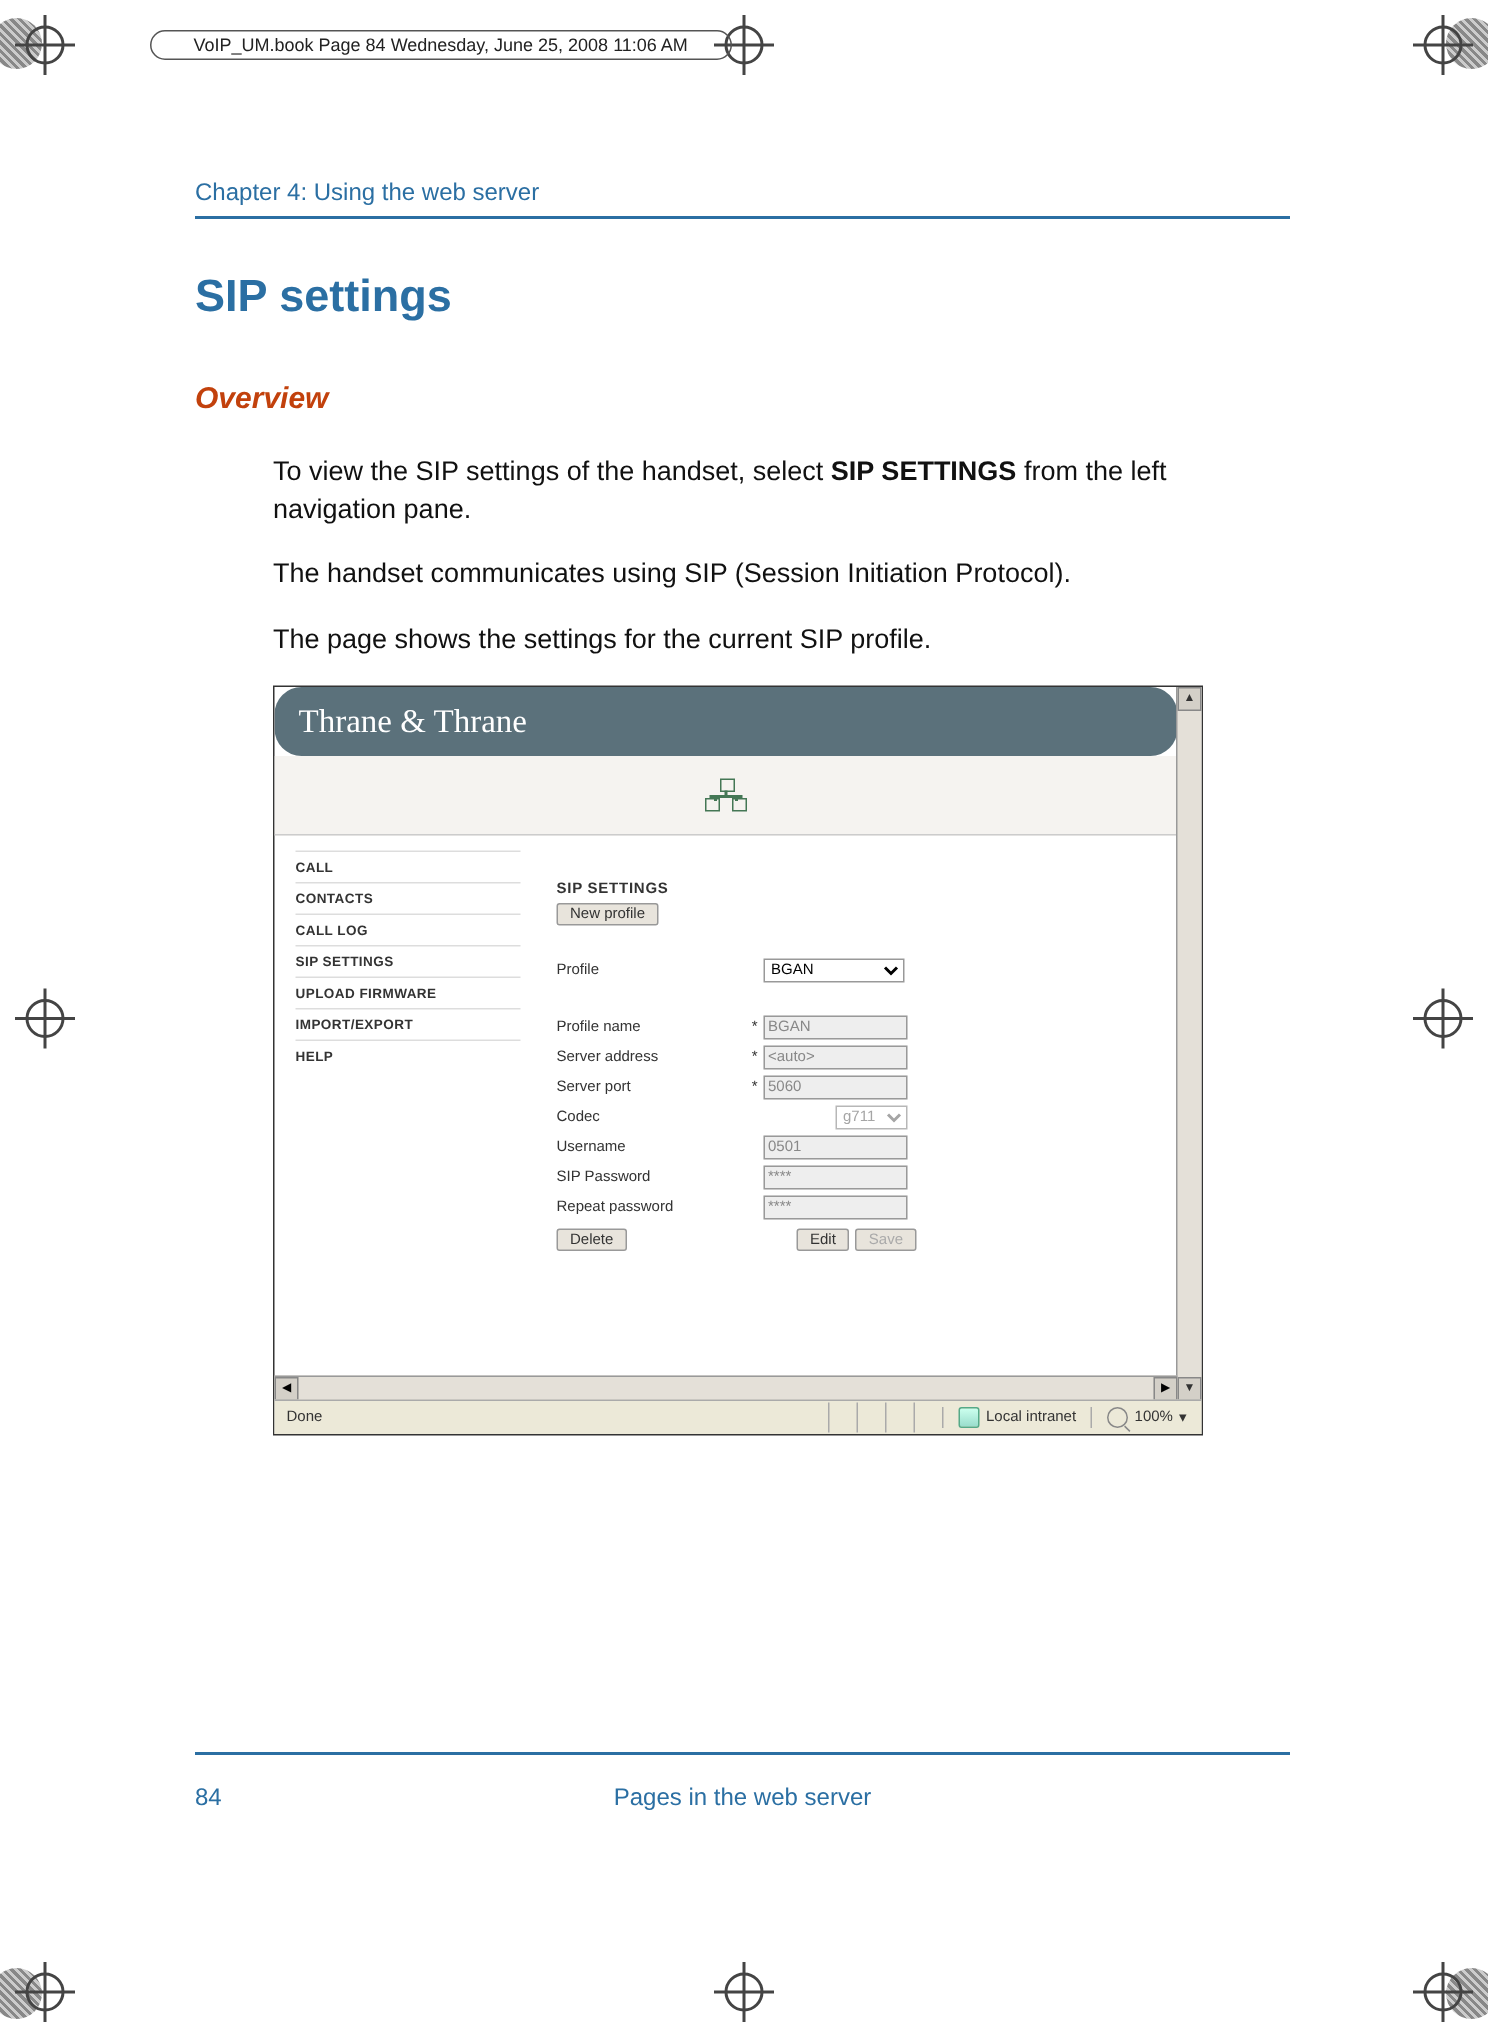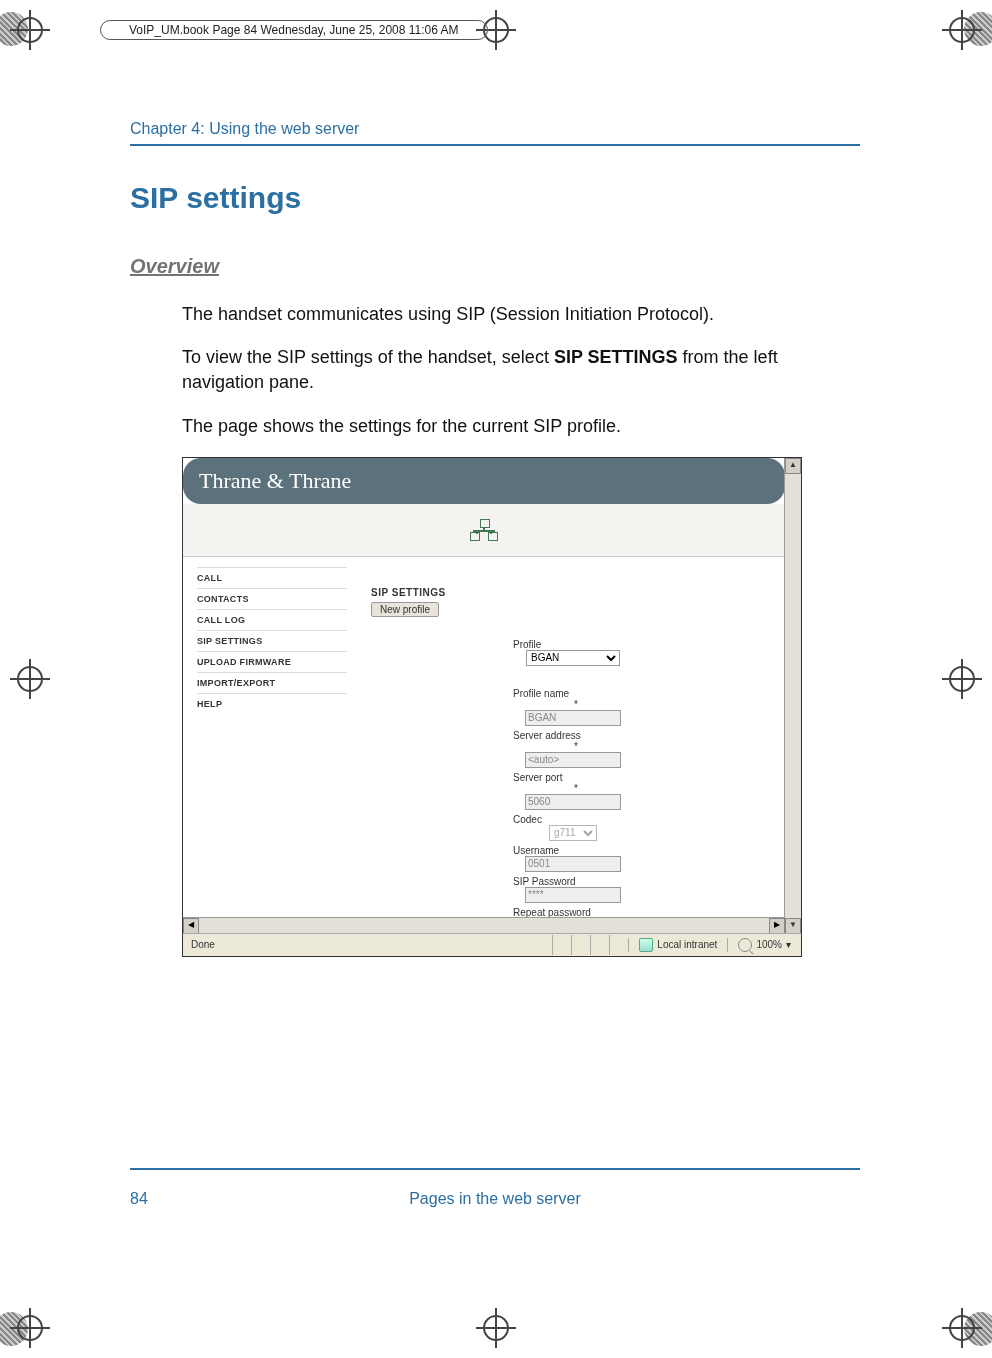--- a/index.html
+++ b/index.html
@@ -76,26 +76,25 @@
     border-bottom: 2px solid #2b6fa3;
     margin-bottom: 35px;
   }
   .h1 {
     color: #2b6fa3;
     font-size: 30px;
     font-weight: bold;
     margin-bottom: 40px;
   }
   .h2 {
-    color: #737373;
+    color: #c2410c;
     font-style: italic;
     font-weight: bold;
     font-size: 20px;
     margin-bottom: 24px;
-    text-decoration: underline;
   }
   .body-text {
     margin-left: 52px;
     font-size: 18px;
     line-height: 1.4;
     margin-bottom: 18px;
     color: #111;
   }
   .body-text strong { font-weight: bold; }
 
@@ -168,21 +167,21 @@
     width:150px; padding:10px 14px; font-size:9px; font-weight:bold; color:#333;
   }
   .ss-nav .item { padding:5px 0; border-top:1px solid #ddd; letter-spacing:0.3px;}
   .ss-nav .item:first-child{ border-top:1px solid #ddd; }
   .ss-main { flex:1; padding:30px 10px 10px 10px; font-size:10px; color:#333; }
   .ss-main .title { font-weight:bold; font-size:10px; letter-spacing:0.5px; margin-bottom:4px;}
   .ss-main .btn {
     display:inline-block; background:#e8e4dc; border:1px solid #999; padding:1px 8px;
     font-size:10px; border-radius:2px; color:#333;
   }
-  .form-row { display:flex; align-items:center; margin:4px 0;flex-direction:column; }
+  .form-row { display:flex; align-items:center; margin:4px 0; }
   .form-row .lbl { width:120px; font-size:10px; }
   .form-row .star { width:14px; font-size:10px; text-align:right; padding-right:4px;}
   .form-row input[type=text], .form-row input[type=password] {
     font-size:10px; width:90px; height:14px; border:1px solid #999; background:#fff; padding:0 2px;
     font-family: Verdana, Arial, sans-serif;
   }
   .form-row input[disabled]{ background:#eee; color:#888;}
   .form-row select {
     font-size:10px; height:16px; border:1px solid #999; background:#fff;
   }
@@ -253,24 +252,24 @@
     </div>
   </div>
 
 <div class="book-header">VoIP_UM.book  Page 84  Wednesday, June 25, 2008  11:06 AM</div>
 
 <div class="page">
   <div class="chapter-line">Chapter 4:  Using the web server</div>
   <div class="h1">SIP settings</div>
   <div class="h2">Overview</div>
 
-  <div class="body-text">The handset communicates using SIP (Session Initiation Protocol).</div>
   <div class="body-text">
     <span>To view the SIP settings of the handset, select </span><strong>SIP SETTINGS</strong><span> from the left navigation pane.</span>
   </div>
+  <div class="body-text">The handset communicates using SIP (Session Initiation Protocol).</div>
   <div class="body-text">The page shows the settings for the current SIP profile.</div>
 
   <div class="screenshot">
     <div class="ss-content">
       <div class="brand-bar">Thrane &amp; Thrane</div>
       <div class="icon-bar">
         <div class="net-icon">
           <div class="top"></div>
             <div class="stem"></div>
             <div class="bar"></div>

